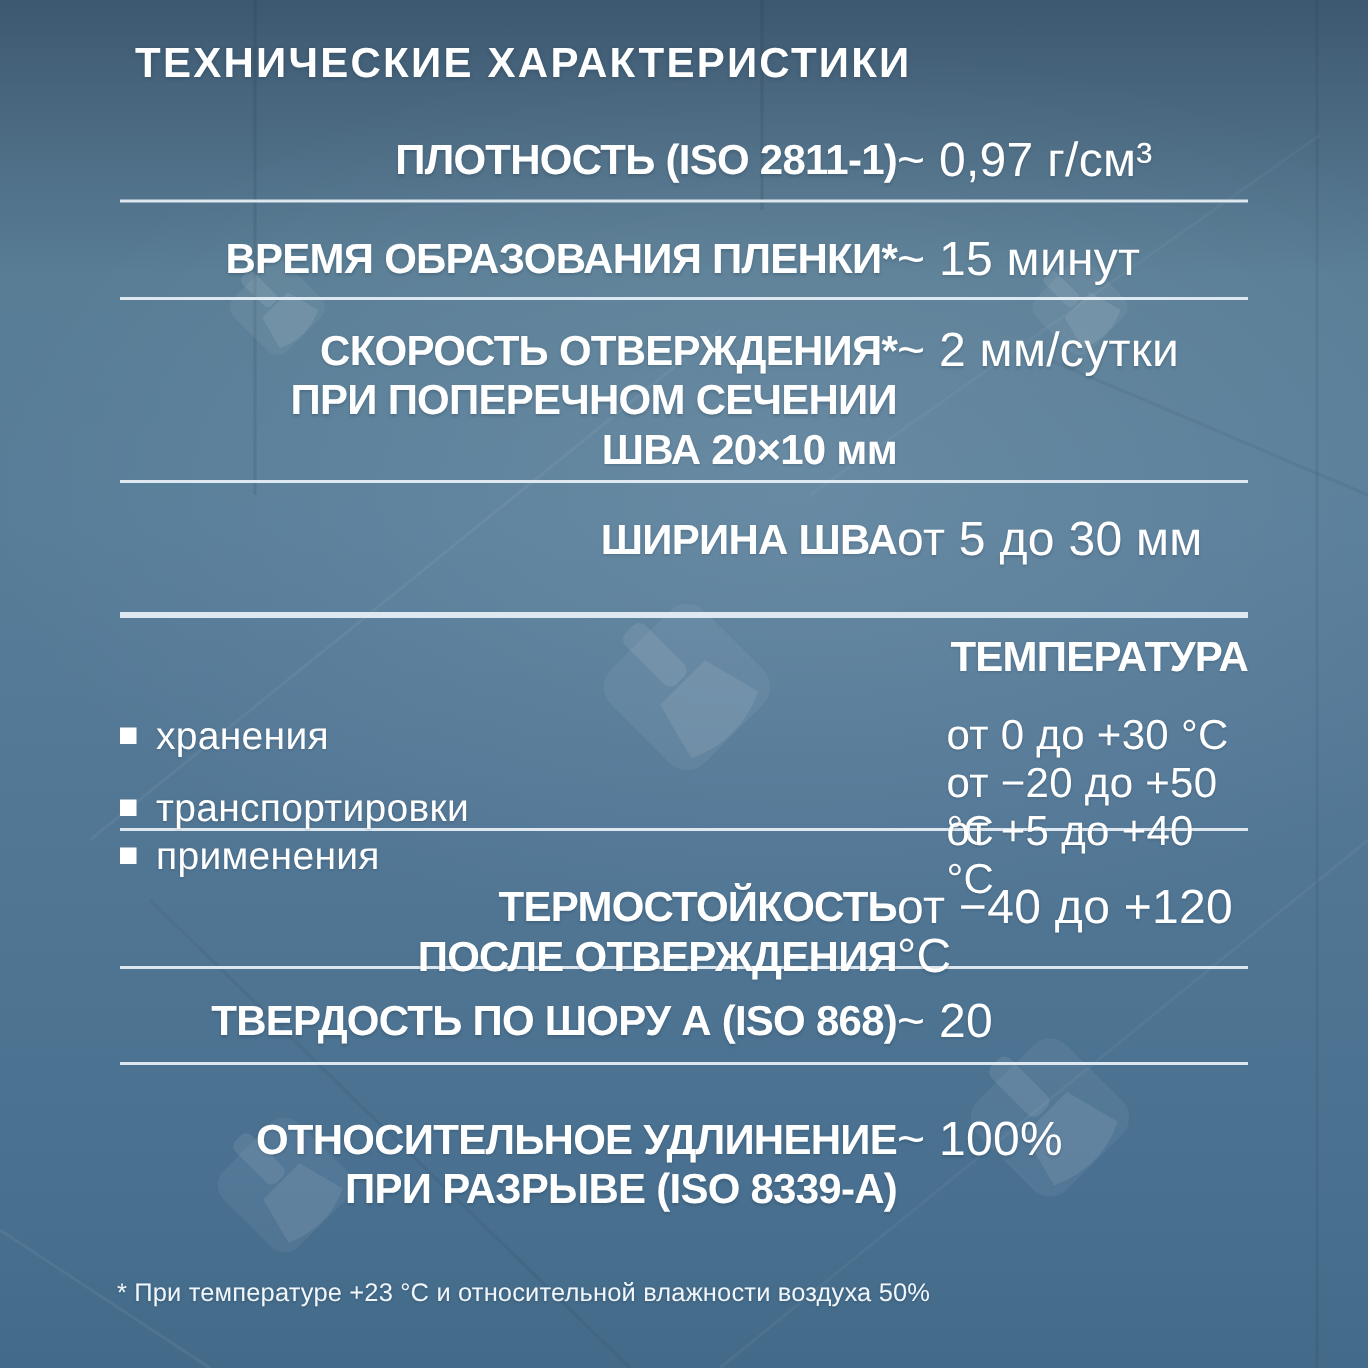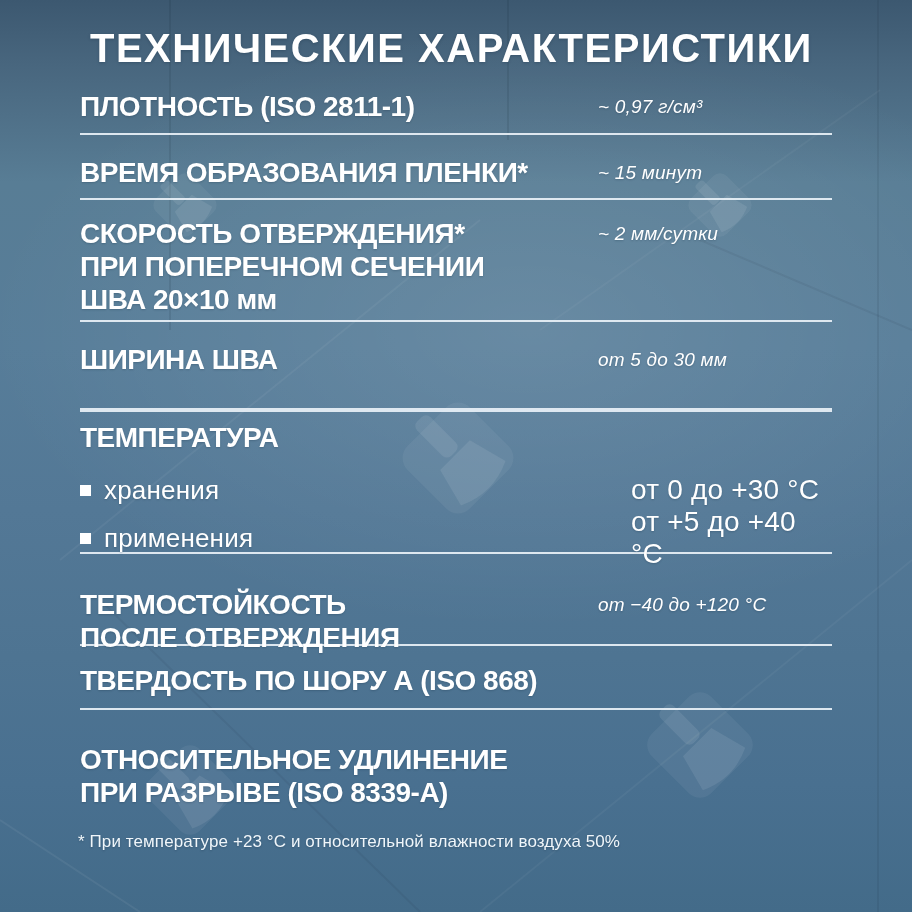--- a/index.html
+++ b/index.html
@@ -11,39 +11,39 @@
     color:#ffffff;
     background:
       radial-gradient(ellipse 760px 420px at 58% 36%, rgba(255,255,255,0.10), rgba(255,255,255,0) 72%),
       linear-gradient(180deg,
         #3c5870 0%, #48667e 7%, #587d95 20%, #577d99 38%,
         #537896 56%, #4e7492 72%, #497090 86%, #436b89 100%);
   }
   .bg-decor{position:absolute;left:0;top:0;width:912px;height:912px;pointer-events:none;}
   .title{
     position:absolute;left:90px;top:26px;margin:0;
-    font-size:40px;font-weight:700;letter-spacing:1.5px;
+    font-size:28px;font-weight:700;letter-spacing:1.5px;
     white-space:nowrap;
     text-shadow:0 1px 3px rgba(15,35,55,0.25);
   }
   .table{position:absolute;left:80px;top:80px;width:752px;}
   .row{
     display:grid;grid-template-columns:518px auto;
     align-items:start;box-sizing:border-box;
   }
   .label{
     font-size:28px;line-height:33px;font-weight:700;
     letter-spacing:-0.5px;white-space:pre-line;
     text-shadow:0 1px 2px rgba(15,35,55,0.22);
+    text-align:right;
   }
   .value{
-    font-size:19px;line-height:33px;font-weight:400;
+    font-size:32px;line-height:33px;font-weight:400;
     letter-spacing:0.2px;white-space:pre-line;
     text-shadow:0 1px 2px rgba(15,35,55,0.22);
-    font-style:italic;
   }
   .sep{height:2px;background:rgba(233,241,247,0.92);}
   .r1{height:53px;padding-top:10px;}
   .r2{height:63px;padding-top:21px;}
   .r3{height:120px;padding-top:17px;}
   .r4{height:86px;padding-top:21px;}
   .r5{height:89px;padding-top:18px;}
   .r6{height:140px;padding-top:9px;box-sizing:border-box;}
   .r7{height:90px;padding-top:34px;}
   .r8{height:62px;padding-top:18px;}
@@ -60,21 +60,21 @@
   }
   .subname{
     font-size:26px;font-weight:400;letter-spacing:0.2px;
     text-shadow:0 1px 2px rgba(15,35,55,0.22);
   }
   .subval{
     font-size:28px;font-weight:400;letter-spacing:0.2px;
     text-shadow:0 1px 2px rgba(15,35,55,0.22);
   }
   .footnote{
-    position:absolute;left:78px;top:832px;
+    position:absolute;left:78px;top:852px;
     font-size:17px;font-weight:400;letter-spacing:0.1px;
     color:#f0f6fa;
     text-shadow:0 1px 2px rgba(15,35,55,0.25);
   }
 </style>
 </head>
 <body>
 
 <div class="sheet">
 
@@ -144,41 +144,50 @@
       <div class="subrow">
         <div class="subleft">
           <span class="bullet"></span>
           <span class="subname">хранения</span>
         </div>
         <div class="subval">от 0 до +30 °C</div>
       </div>
       <div class="subrow">
         <div class="subleft">
           <span class="bullet"></span>
+          <span class="subname">транспортировки</span>
+        </div>
+        <div class="subval">от −20 до +50 °C</div>
+      </div>
+      <div class="subrow">
+        <div class="subleft">
+          <span class="bullet"></span>
           <span class="subname">применения</span>
         </div>
         <div class="subval">от +5 до +40 °C</div>
       </div>
     </div>
     <div class="sep"></div>
 
     <div class="row r7">
       <div class="label">ТЕРМОСТОЙКОСТЬ
 ПОСЛЕ ОТВЕРЖДЕНИЯ</div>
       <div class="value">от −40 до +120 °C</div>
     </div>
     <div class="sep"></div>
 
     <div class="row r8">
       <div class="label">ТВЕРДОСТЬ ПО ШОРУ А (ISO 868)</div>
+      <div class="value">~ 20</div>
     </div>
     <div class="sep"></div>
 
     <div class="row r9">
       <div class="label">ОТНОСИТЕЛЬНОЕ УДЛИНЕНИЕ
 ПРИ РАЗРЫВЕ (ISO 8339-A)</div>
+      <div class="value">~ 100%</div>
     </div>
 
   </div>
 
   <div class="footnote">* При температуре +23 °C и относительной влажности воздуха 50%</div>
 
 </div>
 
 </body></html>

